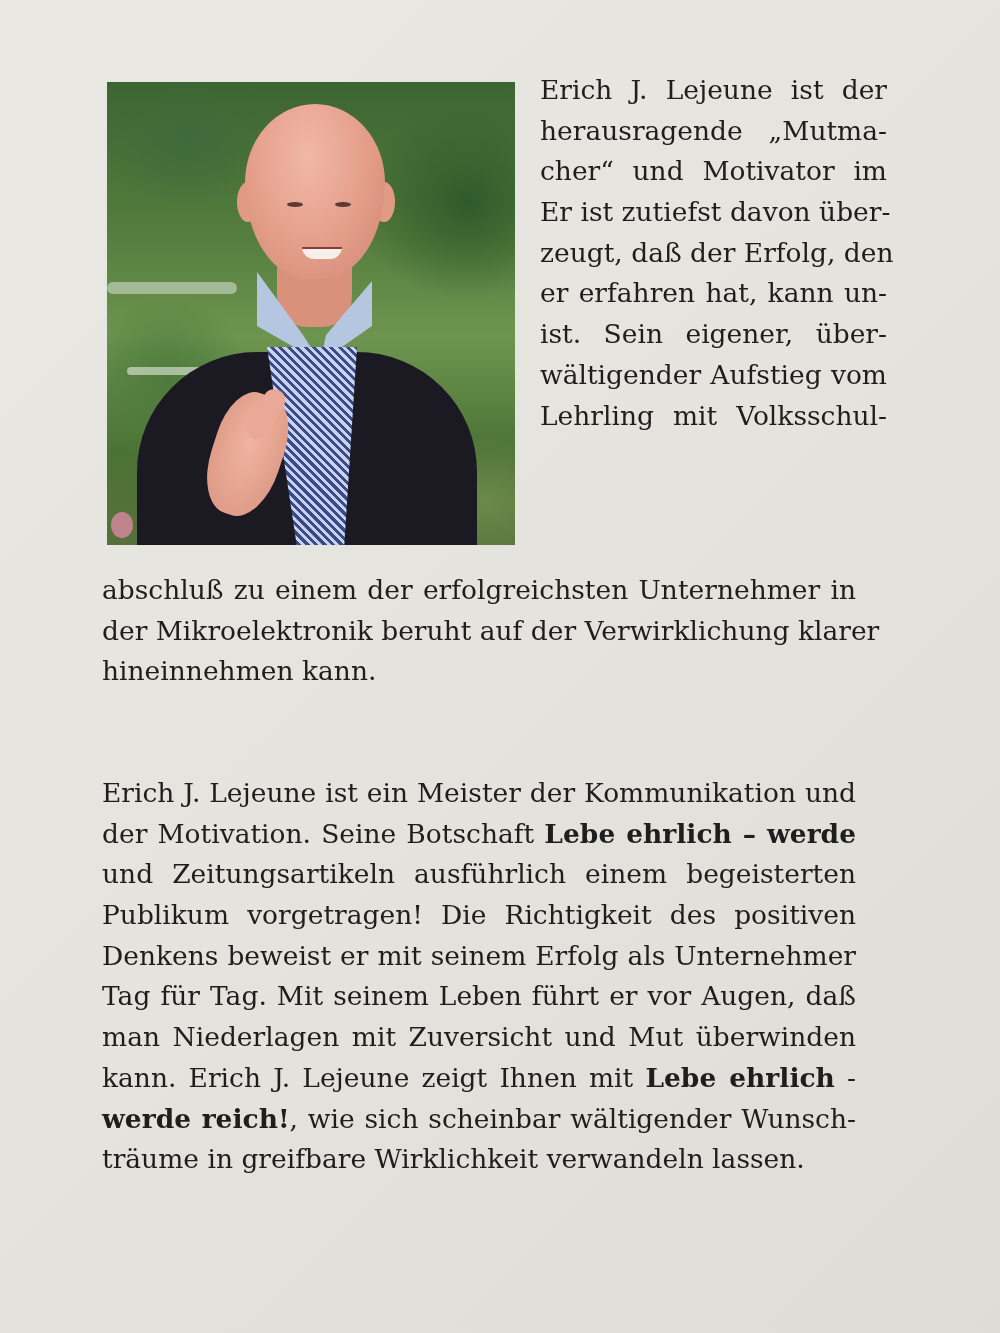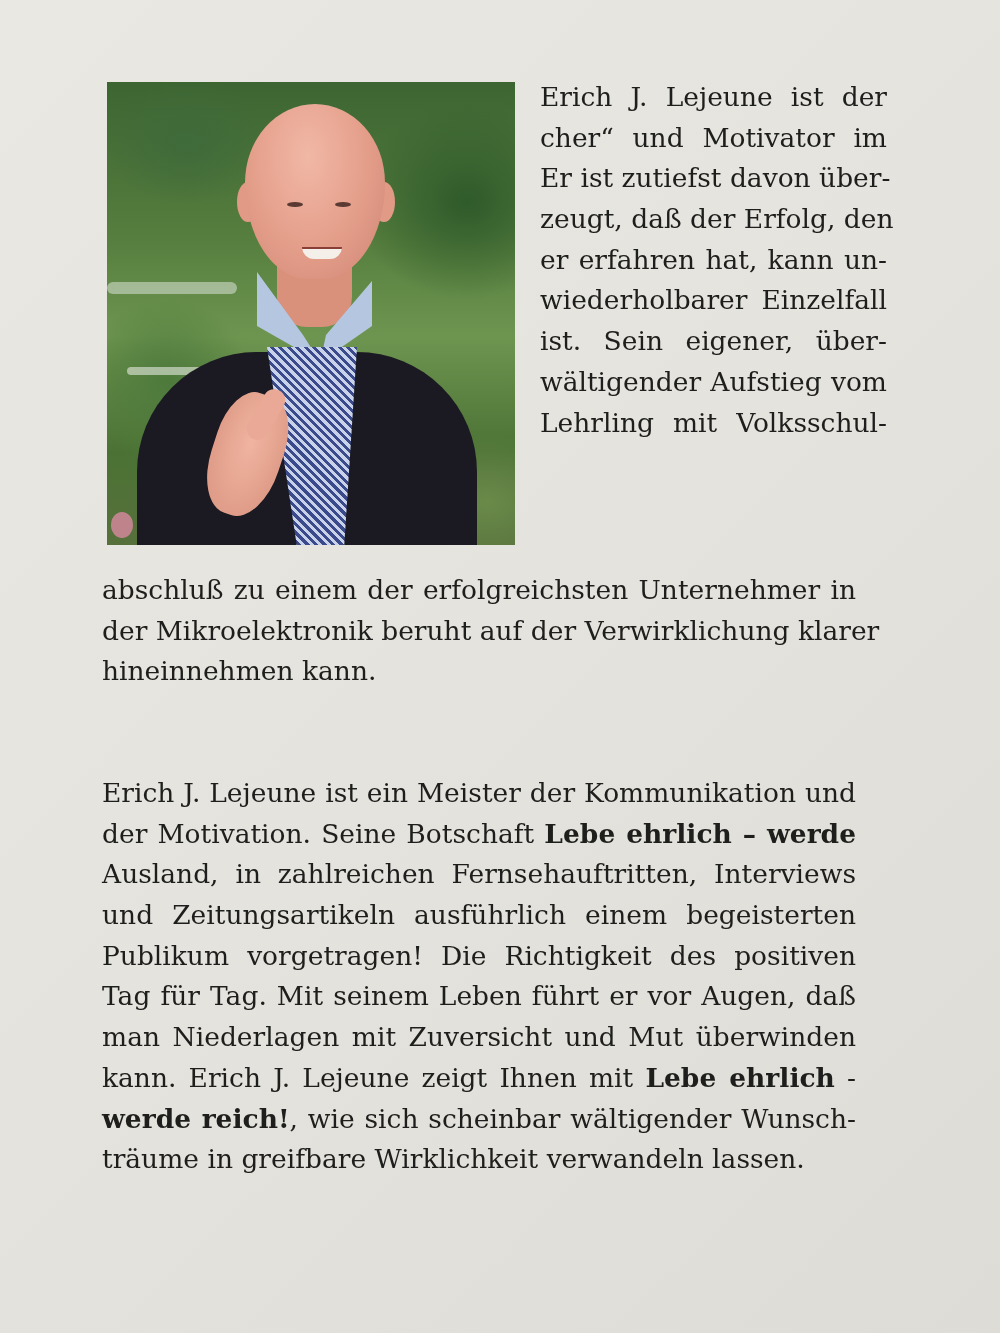--- a/index.html
+++ b/index.html
@@ -52,21 +52,21 @@
     position: absolute; left: 105px; top: 310px; width: 70px; height: 125px;
     background: radial-gradient(ellipse at 50% 40%, #f0b4a0 0%, #d99480 100%);
     border-radius: 40% 40% 45% 45%;
     transform: rotate(18deg);
   }
   .photo .thumb { position: absolute; left: 148px; top: 305px; width: 22px; height: 55px; background: #eaa896; border-radius: 12px; transform: rotate(30deg); }
 
   .txt { position: absolute; font-size: 26.5px; line-height: 40.7px; white-space: nowrap; }
   .line { display: block; height: 40.7px; }
   .justify { text-align: justify; text-align-last: justify; }
-  .right-col { left: 540px; top: 77px; width: 347px; }
+  .right-col { left: 540px; top: 70px; width: 347px; }
   .full-col { left: 102px; width: 754px; }
   .p1-cont { top: 570px; }
   .p2 { top: 773px; }
   b { font-weight: bold; }
 </style>
 </head>
 <body>
 
 <div class="page">
 
@@ -83,42 +83,42 @@
     <div class="head"></div>
     <div class="eye-l"></div>
     <div class="eye-r"></div>
     <div class="mouth"></div>
     <div class="hand"></div>
     <div class="thumb"></div>
   </div>
 
   <div class="txt right-col">
     <span class="line justify">Erich J. Lejeune ist der</span>
+    <span class="line justify">herausragende „Mutma-</span>
     <span class="line justify">cher“ und Motivator im</span>
     <span class="line justify">Er ist zutiefst davon über-</span>
     <span class="line justify">zeugt, daß der Erfolg, den</span>
     <span class="line justify">er erfahren hat, kann un-</span>
-    <span class="line justify">wiederholbarer Einzelfall</span>
     <span class="line justify">ist. Sein eigener, über-</span>
     <span class="line justify">wältigender Aufstieg vom</span>
     <span class="line justify">Lehrling mit Volksschul-</span>
   </div>
 
   <div class="txt full-col p1-cont">
     <span class="line justify">abschluß zu einem der erfolgreichsten Unternehmer in</span>
     <span class="line justify">der Mikroelektronik beruht auf der Verwirklichung klarer</span>
     <span class="line">hineinnehmen kann.</span>
   </div>
 
   <div class="txt full-col p2">
     <span class="line justify">Erich J. Lejeune ist ein Meister der Kommunikation und</span>
     <span class="line justify"><span>der Motivation. Seine Botschaft </span><b>Lebe ehrlich – werde</b></span>
-    <span class="line justify">Ausland, in zahlreichen Fernsehauftritten, Interviews</span>
     <span class="line justify">und Zeitungsartikeln ausführlich einem begeisterten</span>
     <span class="line justify">Publikum vorgetragen! Die Richtigkeit des positiven</span>
+    <span class="line justify">Denkens beweist er mit seinem Erfolg als Unternehmer</span>
     <span class="line justify">Tag für Tag. Mit seinem Leben führt er vor Augen, daß</span>
     <span class="line justify">man Niederlagen mit Zuversicht und Mut überwinden</span>
     <span class="line justify"><span>kann. Erich J. Lejeune zeigt Ihnen mit </span><b>Lebe ehrlich</b><span> -</span></span>
     <span class="line justify"><b>werde reich!</b><span>, wie sich scheinbar wältigender Wunsch-</span></span>
     <span class="line">träume in greifbare Wirklichkeit verwandeln lassen.</span>
   </div>
 
 </div>
 
 </body></html>

